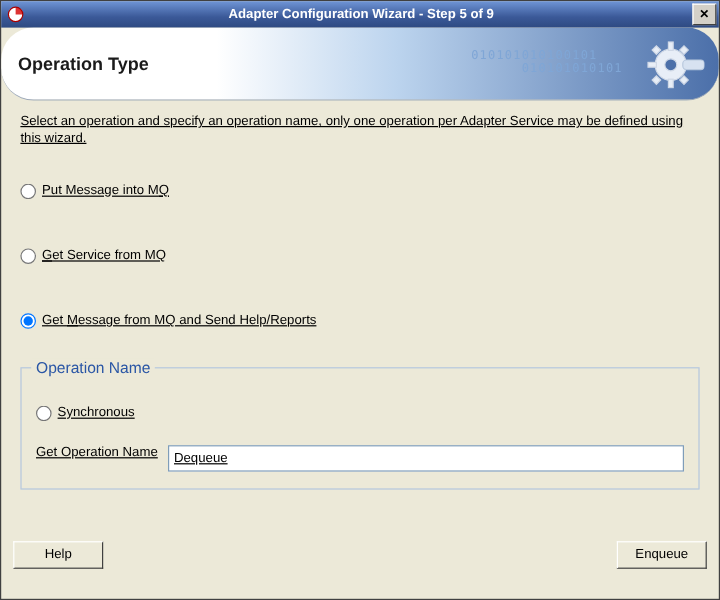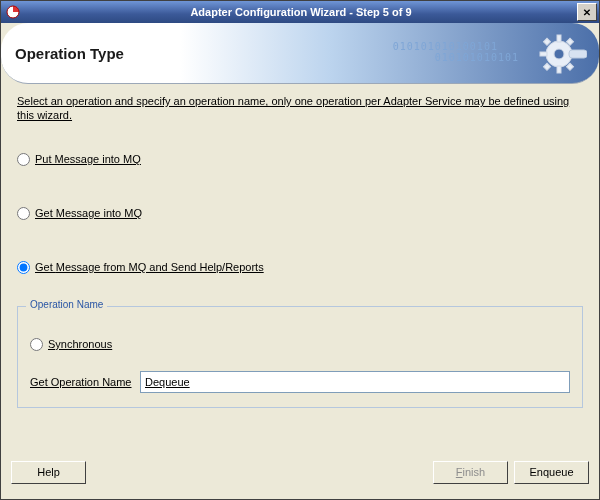--- a/index.html
+++ b/index.html
@@ -10,26 +10,26 @@
   .close-btn{width:18px;height:16px;margin-right:2px;background:#d4d0c8;border:1px solid #fff;border-right-color:#404040;border-bottom-color:#404040;display:flex;align-items:center;justify-content:center;font-family:Arial;font-size:10px;font-weight:bold;color:#000;cursor:default;}
   .banner{height:60px;background:linear-gradient(to right,#fff 0%,#fff 30%,#bcd4ee 55%,#4b6fa9 100%);position:relative;display:flex;align-items:center;border-bottom:1px solid #9ca8b8;border-radius:27px;}
   .banner h1{margin:0 0 0 14px;font-size:15px;font-weight:bold;color:#1a1a1a;}
   .banner .gear{position:absolute;right:12px;top:6px;}
   .banner .bits{position:absolute;right:80px;top:18px;color:#7fa6d6;font-family:monospace;font-size:10px;letter-spacing:1px;white-space:nowrap;}
   .content{flex:1;padding:8px 16px 0 16px;display:flex;flex-direction:column;text-decoration:underline;}
   .desc{margin:2px 0 10px 0;line-height:14px;}
   .radio-row{display:flex;align-items:center;height:18px;margin:18px 0;}
   .radio-row input{margin:0 5px 0 0;}
   .fieldset{border:1px solid #b5c7de;margin:12px 0 0 0;padding:10px 12px 14px 12px;position:relative;}
-  .fieldset .legend{position:absolute;top:-8px;left:8px;background:#ece9d8;padding:0 4px;color:#2a56a5;font-size:10px;}
+  .fieldset .legend{position:absolute;top:-8px;left:8px;background:#ece9d8;padding:0 4px;color:#2a56a5;font-size:13px;}
   .sync-focus{display:inline-block;border:1px dotted #c08040;padding:0 2px;}
-  .form-row{display:flex;align-items:center;margin-top:10px;}
+  .form-row{display:flex;align-items:flex-start;margin-top:10px;}
   .form-row label{width:110px;}
   .form-row input[type=text]{flex:1;height:22px;border:1px solid #7f9db9;background:#fff;font:inherit;padding:1px 4px;box-sizing:border-box;}
-  .footer{height:42px;border-top:0;display:flex;align-items:center;padding:0 10px 6px 10px;}
+  .footer{height:42px;border-top:0;display:flex;align-items:center;padding:0 10px 16px 10px;}
   .footer .spacer{flex:1;}
   button.win{height:23px;min-width:75px;background:#ece9d8;border:1px solid #404040;border-top-color:#fff;border-left-color:#fff;font:inherit;padding:2px 10px;margin-left:6px;cursor:default;}
   button.win:first-child{margin-left:0;}
   button.win:disabled{color:#8d8d8d;}
   button.win.default{outline:1px solid #2a56a5;outline-offset:0;}
   .u{text-decoration:underline;}
 </style>
 </head>
 <body>
 
@@ -75,21 +75,21 @@
 
   <div class="content">
     <div class="desc">Select an operation and specify an operation name, only one operation per Adapter Service may be defined using this wizard.</div>
 
     <div class="radio-row">
       <input type="radio" name="optype" style="">
       <span><span>Put Message into M</span><span class="u">Q</span><span></span></span>
     </div>
     <div class="radio-row">
       <input type="radio" name="optype" style="">
-      <span><span class="u">G</span><span>et Message into MQ</span></span>
+      <span><span class="u">G</span><span>et Service from MQ</span></span>
     </div>
     <div class="radio-row">
       <input type="radio" name="optype" checked="" style="">
       <span><span>Get </span><span class="u">M</span><span>essage from MQ and Send Help/Reports</span></span>
     </div>
 
     <div class="fieldset">
       <span class="legend">Operation Name</span>
 
       <div class="radio-row">
@@ -100,17 +100,16 @@
       <div class="form-row">
         <label>Get Operation Name</label>
         <input type="text" value="Dequeue" style="">
       </div>
     </div>
   </div>
 
   <div class="footer">
     <button class="win">Help</button>
     <span class="spacer"></span>
-    <button class="win" disabled=""><span><span class="u">F</span>inish</span></button>
     <button class="win">Enqueue</button>
   </div>
 
 </div>
 
 </body></html>

